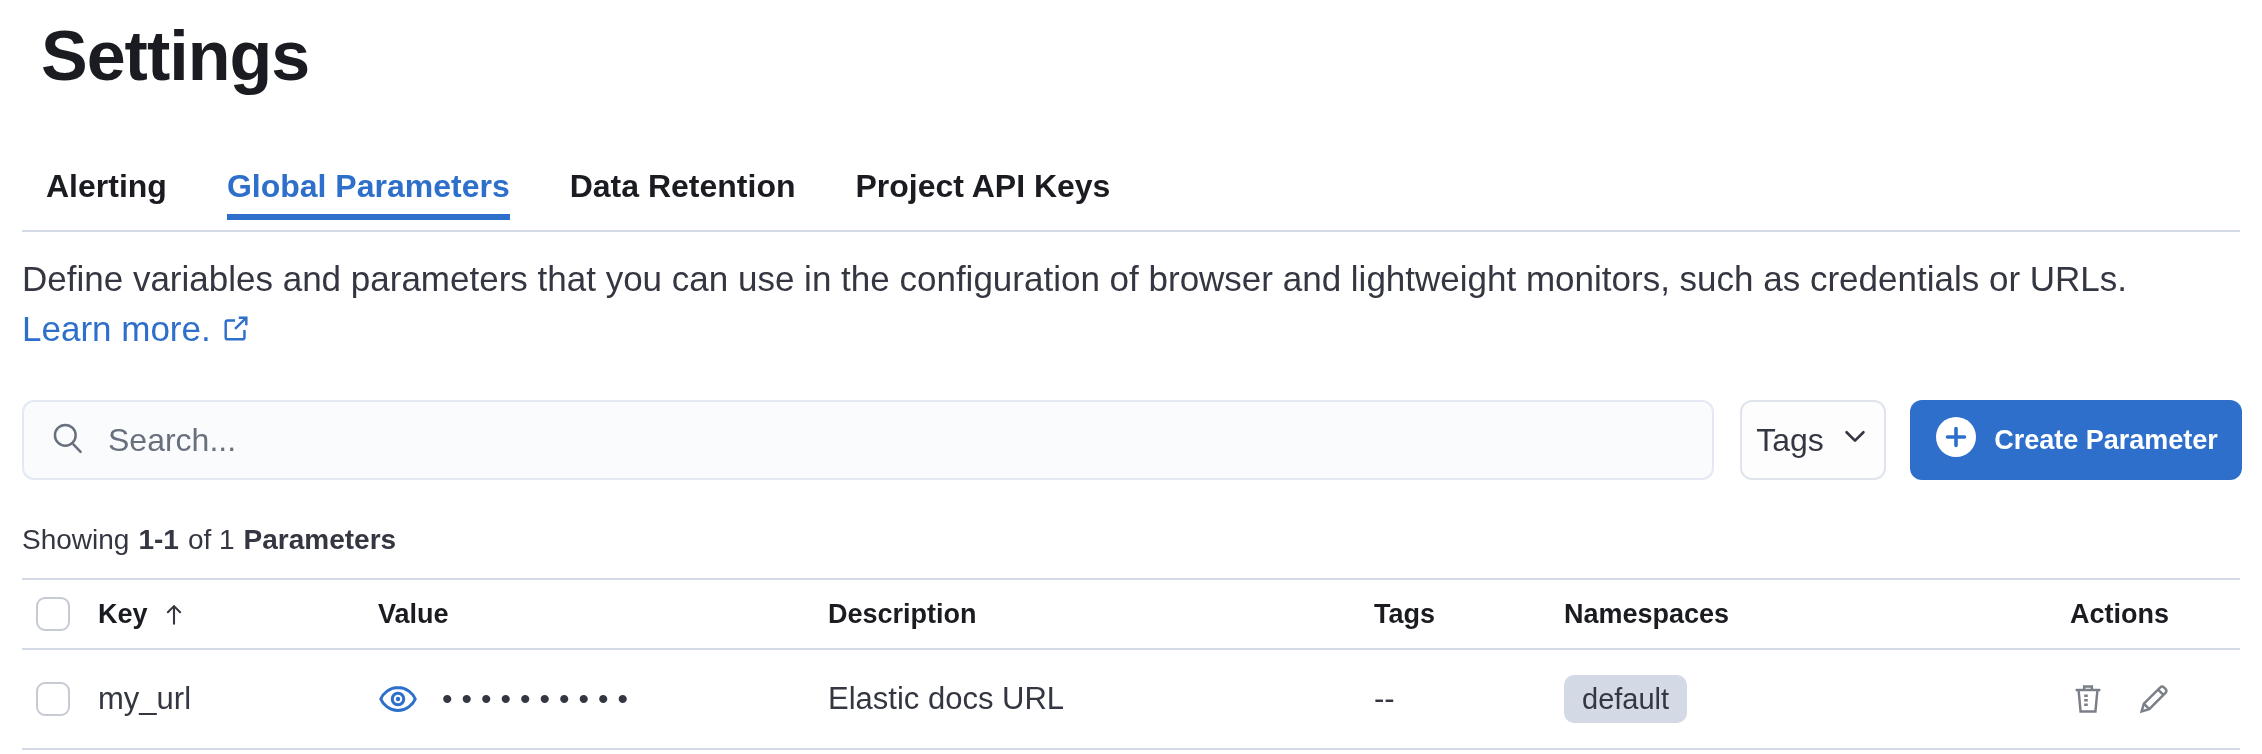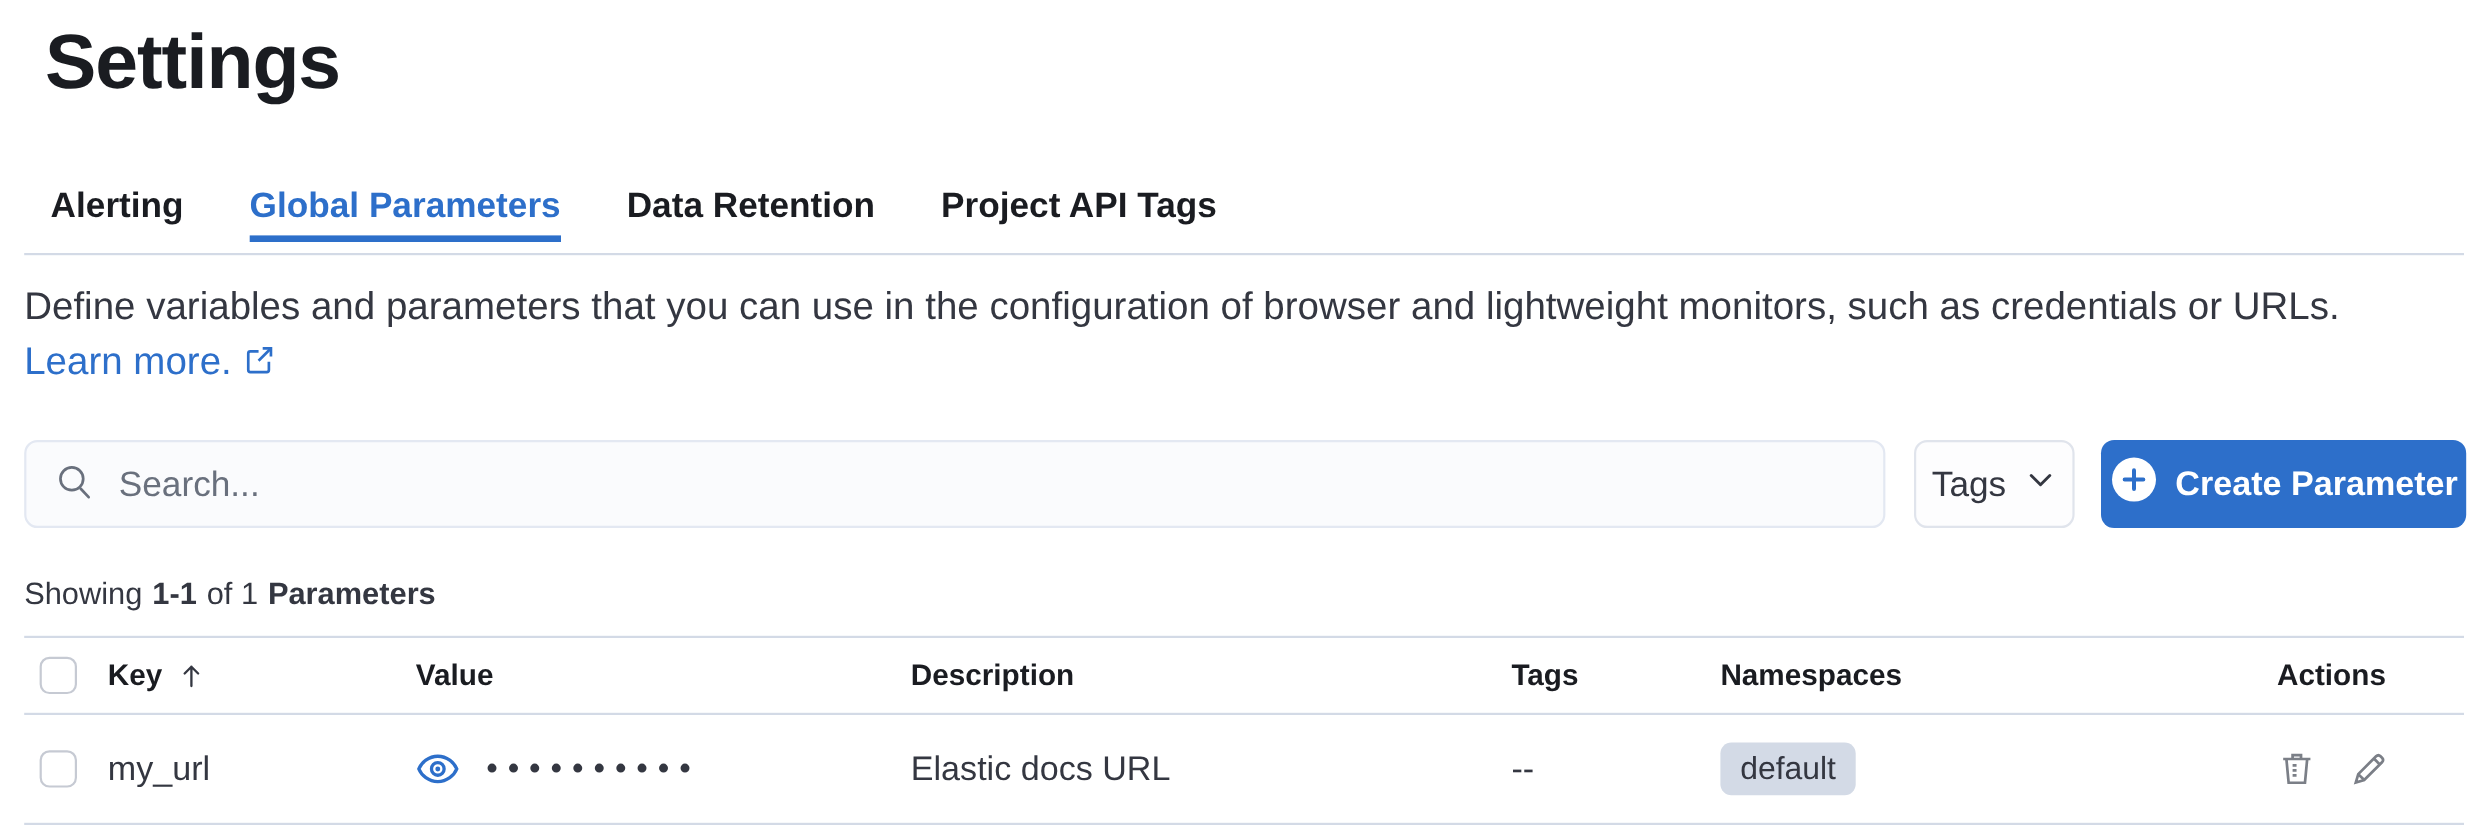--- a/index.html
+++ b/index.html
@@ -55,21 +55,21 @@
   .search-box input::placeholder { color: #69707d; opacity: 1; }
   .tags-filter-btn {
     width: 146px; margin-right: 24px;
     background: #fdfdfe; border: 2px solid #e0e4ec; border-radius: 12px;
     display: flex; align-items: center; justify-content: center; gap: 16px;
     font-family: inherit; font-size: 32px; color: #343741; cursor: pointer;
   }
   .create-btn {
     width: 332px; background: #2d6fca; border: none; border-radius: 12px;
     display: flex; align-items: center; justify-content: center; gap: 16px;
-    font-family: inherit; font-size: 31px; font-weight: 600; color: #fff; cursor: pointer;
+    font-family: inherit; font-size: 27px; font-weight: 600; color: #fff; cursor: pointer;
   }
 
   
   .summary {
     position: absolute; left: 22px; top: 522px;
     font-size: 28px; line-height: 36px; color: #343741;
   }
   .summary span { margin-right: 9px; }
   .summary .b { font-weight: 700; }
 
@@ -103,21 +103,21 @@
 <body>
 
 <div class="page">
 
   <h1 class="page-title">Settings</h1>
 
   <div class="tabs">
     <div class="tab">Alerting</div>
     <div class="tab active">Global Parameters</div>
     <div class="tab">Data Retention</div>
-    <div class="tab">Project API Tags</div>
+    <div class="tab">Project API Keys</div>
   </div>
   <div class="tabs-divider"></div>
 
   <p class="description"><span>Define variables and parameters that you can use in the configuration of browser and lightweight monitors, such as credentials or URLs.</span>
     <a>Learn more.</a><span class="ext-link-icon"><svg width="30" height="30" viewBox="0 0 16 16" fill="none">
           <path d="M12.5 9v4a1 1 0 0 1-1 1h-8a1 1 0 0 1-1-1V5a1 1 0 0 1 1-1h4" stroke="#2d6fca" stroke-width="1.3"></path>
           <path d="M9.5 2.5h4v4" stroke="#2d6fca" stroke-width="1.3"></path>
           <path d="M13.2 2.8 7.5 8.5" stroke="#2d6fca" stroke-width="1.3"></path>
         </svg></span></p>
 

